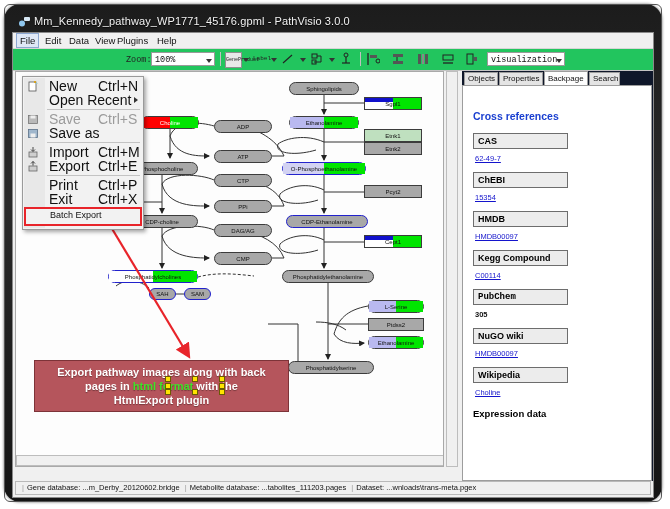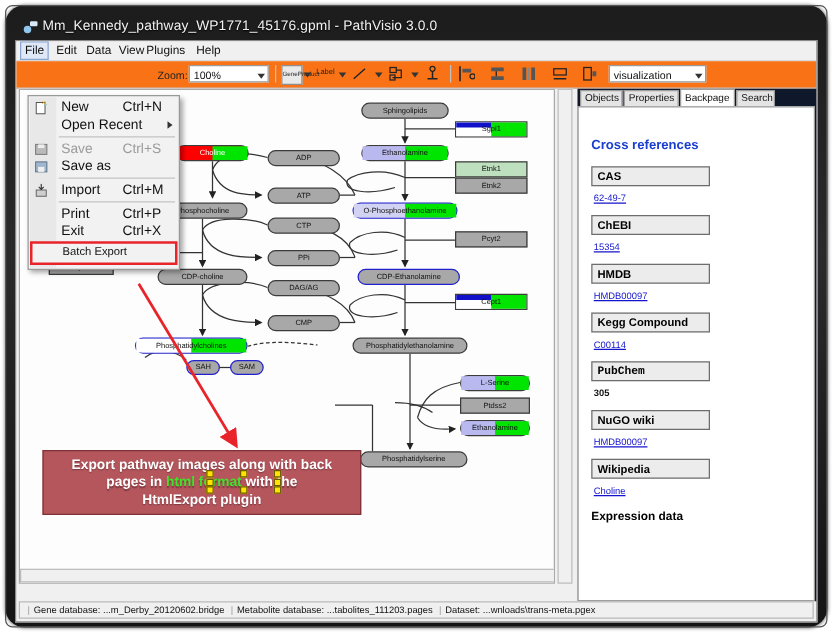--- a/index.html
+++ b/index.html
@@ -22,38 +22,38 @@
   
   #client{position:absolute;left:8px;top:28px;width:642px;height:466px;background:#f0f0f0;
     border:1px solid #8a8a8a;box-sizing:border-box;overflow:hidden;}
 
   
   #menubar{position:relative;height:15px;background:#f0f0f0;border-bottom:1px solid #d6d6d6;padding-left:36px;}
   .mitem{position:absolute;top:1px;height:13px;line-height:13px;font-size:9.5px;color:#111;padding:0 4px;}
   .mitem.sel{background:#dfe8f6;border:1px solid #8ca7d0;padding:0 3px;top:0px;height:13px;line-height:13px;}
 
   
-  #toolbar{position:relative;height:21px;background:#f97316;border-bottom:1px solid #c4c4c4;}
+  #toolbar{position:relative;height:21px;background:#22c55e;border-bottom:1px solid #c4c4c4;font-family:Liberation Mono, monospace;}
   .tlabel{position:absolute;font-size:8.5px;color:#222;top:6px;}
   .combo{position:absolute;background:#fff;border:1px solid #9a9a9a;box-sizing:border-box;
     font-size:8.5px;color:#111;}
   .combo .ctext{position:absolute;left:3px;top:2px;}
   .combo .carrow{position:absolute;right:2px;top:6px;width:0;height:0;
     border-left:3px solid transparent;border-right:3px solid transparent;border-top:4px solid #333;}
   .tbtn{position:absolute;top:3px;}
   .tsep{position:absolute;top:3px;width:1px;height:14px;background:#c0c0c0;}
   .darrow{position:absolute;width:0;height:0;border-left:3px solid transparent;
     border-right:3px solid transparent;border-top:4px solid #333;top:9px;}
 
   
   #filemenu{position:absolute;left:9px;top:43px;width:122px;background:#f2f2f2;
     border:1px solid #9a9a9a;box-shadow:2px 2px 4px rgba(0,0,0,.35);z-index:40;
     padding:2px 0 3px 0;box-sizing:border-box;}
   #filemenu .gutter{position:absolute;left:1px;top:1px;width:21px;bottom:1px;background:#e8e8e8;}
-  .fm-row{position:relative;height:14px;line-height:14px;font-size:11px;color:#111;}
+  .fm-row{position:relative;height:14px;line-height:14px;font-size:14px;color:#111;}
   .fm-row .fm-lbl{position:absolute;left:26px;}
   .fm-row .fm-acc{position:absolute;left:75px;color:#111;}
   .fm-row.dis .fm-lbl,.fm-row.dis .fm-acc{color:#9b9b9b;}
   .fm-row .fm-sub{position:absolute;right:5px;top:4px;width:0;height:0;
     border-top:3px solid transparent;border-bottom:3px solid transparent;border-left:4px solid #333;}
   .fm-ico{position:absolute;left:4px;top:2px;width:12px;height:11px;}
   .fm-sep{position:relative;height:5px;}
   .fm-sep:after{content:"";position:absolute;left:24px;right:3px;top:2px;height:1px;background:#c3c3c3;}
   #fm-batch{position:relative;height:15px;margin:1px 1px 0 1px;border:2px solid #e8242a;background:#f2f2f2;}
   #fm-batch .fm-lbl{position:absolute;left:24px;top:0px;line-height:13px;font-size:9px;color:#111;}
@@ -483,20 +483,28 @@
             </div>
             <div class="fm-sep"></div>
             <div class="fm-row">
               <svg class="fm-ico" viewBox="0 0 12 11">
                 <rect x="2" y="5" width="8" height="5" fill="#cfcfcf" stroke="#666" stroke-width=".8"></rect>
                 <path d="M6 0 v4 M4 2.5 L6 4.5 L8 2.5" stroke="#333" stroke-width=".9" fill="none"></path>
               </svg>
               <span class="fm-lbl">Import</span>
               <span class="fm-acc">Ctrl+M</span>
             </div>
+            <div class="fm-row">
+              <svg class="fm-ico" viewBox="0 0 12 11">
+                <rect x="2" y="5" width="8" height="5" fill="#cfcfcf" stroke="#666" stroke-width=".8"></rect>
+                <path d="M6 4.5 v-4 M4 2.5 L6 .5 L8 2.5" stroke="#333" stroke-width=".9" fill="none"></path>
+              </svg>
+              <span class="fm-lbl">Export</span>
+              <span class="fm-acc">Ctrl+E</span>
+            </div>
             <div class="fm-sep"></div>
             <div class="fm-row">
               <span class="fm-lbl">Print</span>
               <span class="fm-acc">Ctrl+P</span>
             </div>
             <div class="fm-row">
               <span class="fm-lbl">Exit</span>
               <span class="fm-acc">Ctrl+X</span>
             </div>
           </div>

